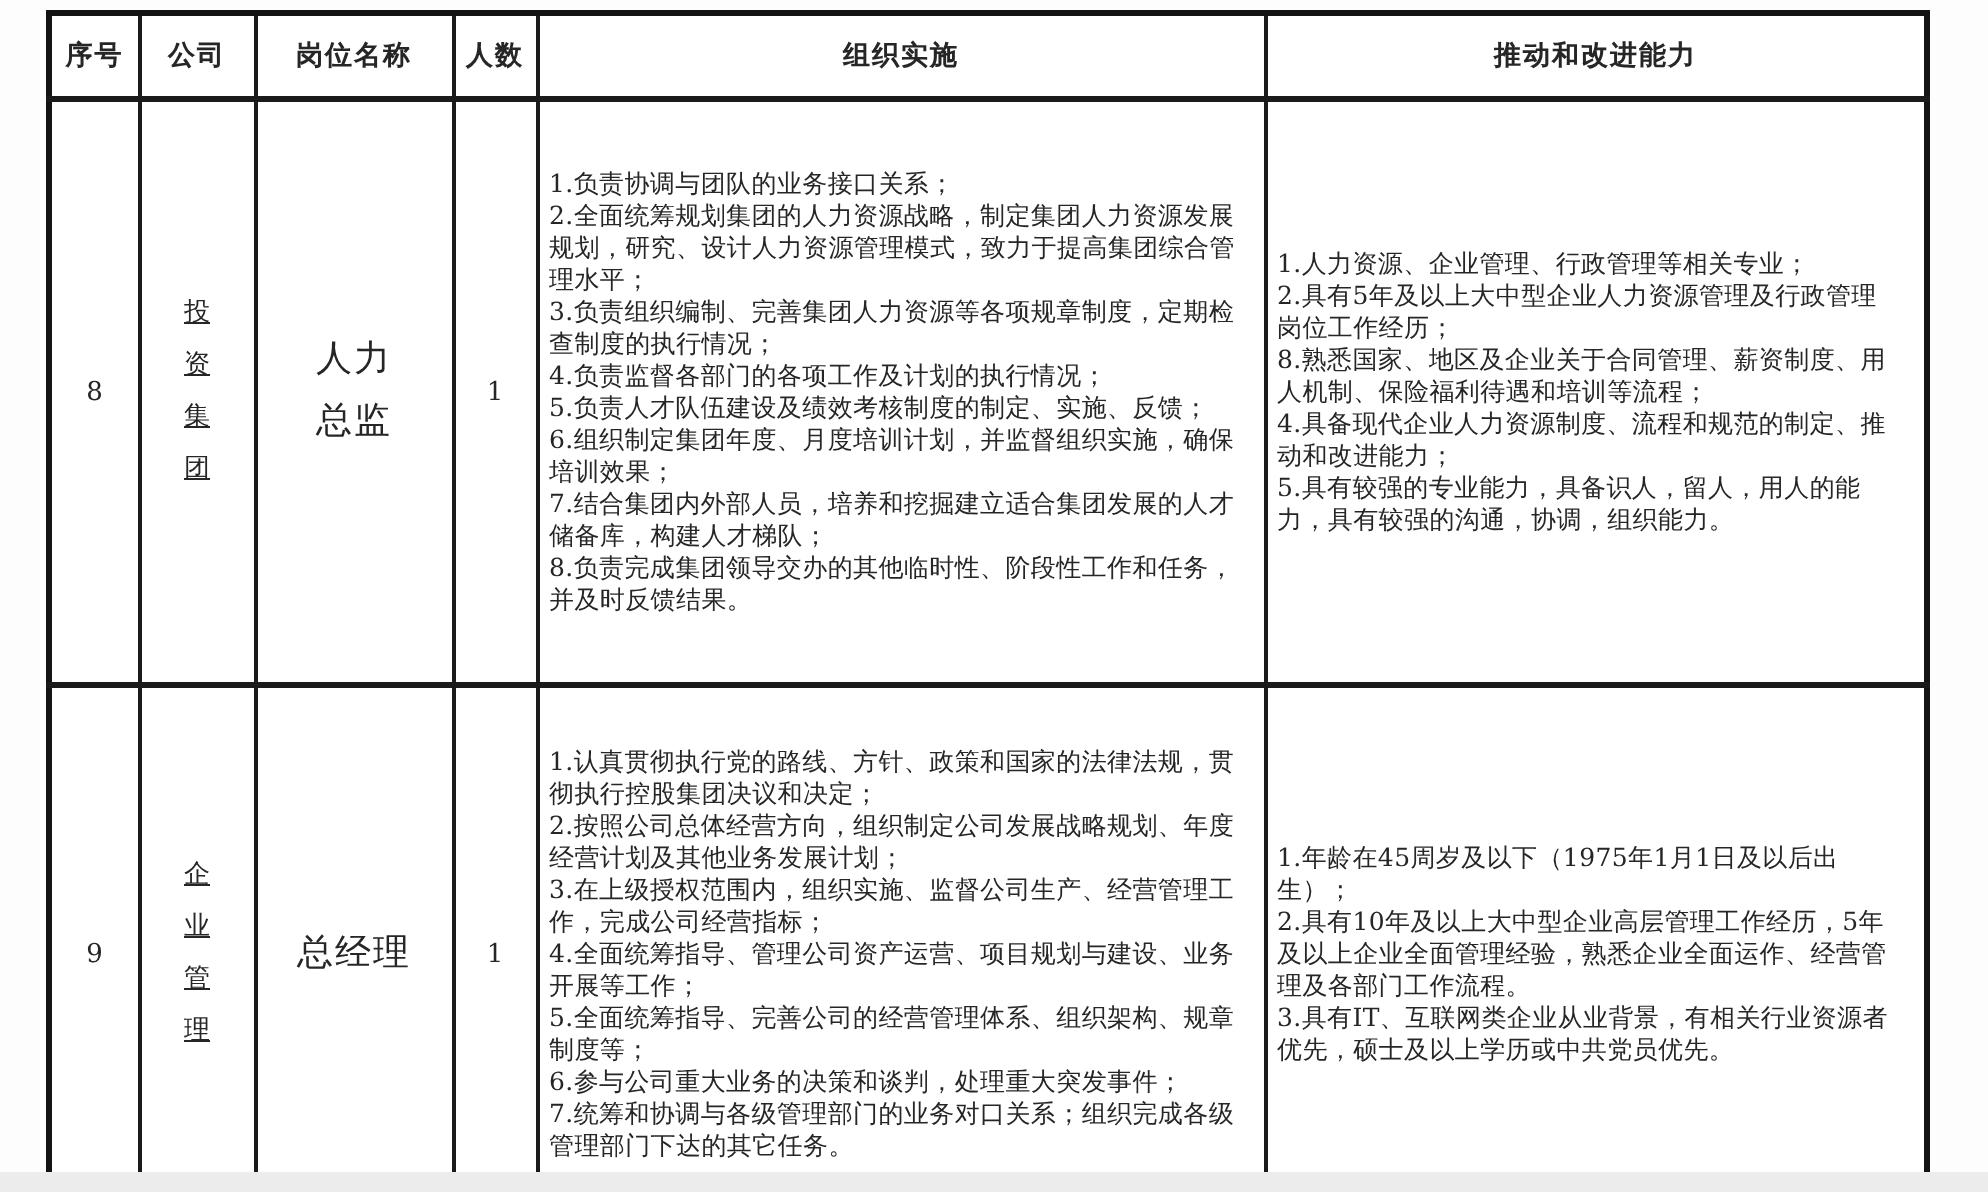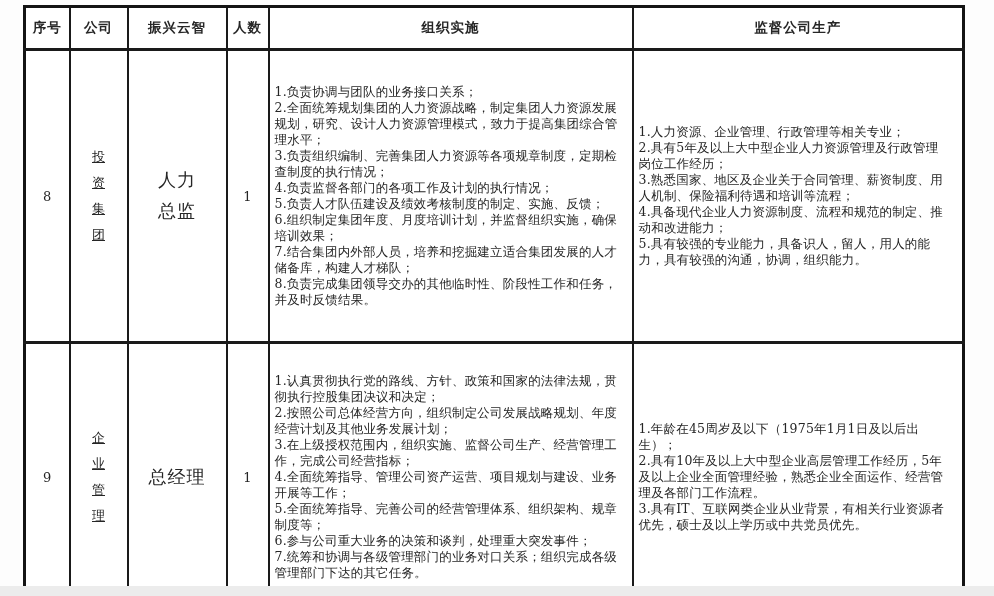--- a/index.html
+++ b/index.html
@@ -89,24 +89,24 @@
       <col style="width:58px">
       <col style="width:99px">
       <col style="width:42px">
       <col style="width:364px">
       <col style="width:331px">
     </colgroup>
     <thead>
       <tr>
         <th>序号</th>
         <th>公司</th>
-        <th>振兴云智</th>
+        <th>岗位名称</th>
         <th>人数</th>
         <th>组织实施</th>
-        <th>监督公司生产</th>
+        <th>推动和改进能力</th>
       </tr>
     </thead>
     <tbody>
       <tr class="data-row-1">
         <td class="center-cell">8</td>
         <td class="center-cell">
           <span class="vertical-text">投资集团</span>
         </td>
         <td class="position-cell">人力
 总监</td>
@@ -114,21 +114,21 @@
         <td class="text-cell">1.负责协调与团队的业务接口关系；
 2.全面统筹规划集团的人力资源战略，制定集团人力资源发展规划，研究、设计人力资源管理模式，致力于提高集团综合管理水平；
 3.负责组织编制、完善集团人力资源等各项规章制度，定期检查制度的执行情况；
 4.负责监督各部门的各项工作及计划的执行情况；
 5.负责人才队伍建设及绩效考核制度的制定、实施、反馈；
 6.组织制定集团年度、月度培训计划，并监督组织实施，确保培训效果；
 7.结合集团内外部人员，培养和挖掘建立适合集团发展的人才储备库，构建人才梯队；
 8.负责完成集团领导交办的其他临时性、阶段性工作和任务，并及时反馈结果。</td>
         <td class="text-cell">1.人力资源、企业管理、行政管理等相关专业；
 2.具有5年及以上大中型企业人力资源管理及行政管理岗位工作经历；
-3.熟悉国家、地区及企业关于合同管理、薪资制度、用人机制、保险福利待遇和培训等流程；
+8.熟悉国家、地区及企业关于合同管理、薪资制度、用人机制、保险福利待遇和培训等流程；
 4.具备现代企业人力资源制度、流程和规范的制定、推动和改进能力；
 5.具有较强的专业能力，具备识人，留人，用人的能力，具有较强的沟通，协调，组织能力。</td>
       </tr>
       <tr class="data-row-2">
         <td class="center-cell">9</td>
         <td class="center-cell">
           <span class="vertical-text">企业管理</span>
         </td>
         <td class="position-cell">总经理</td>
         <td class="center-cell">1</td>

